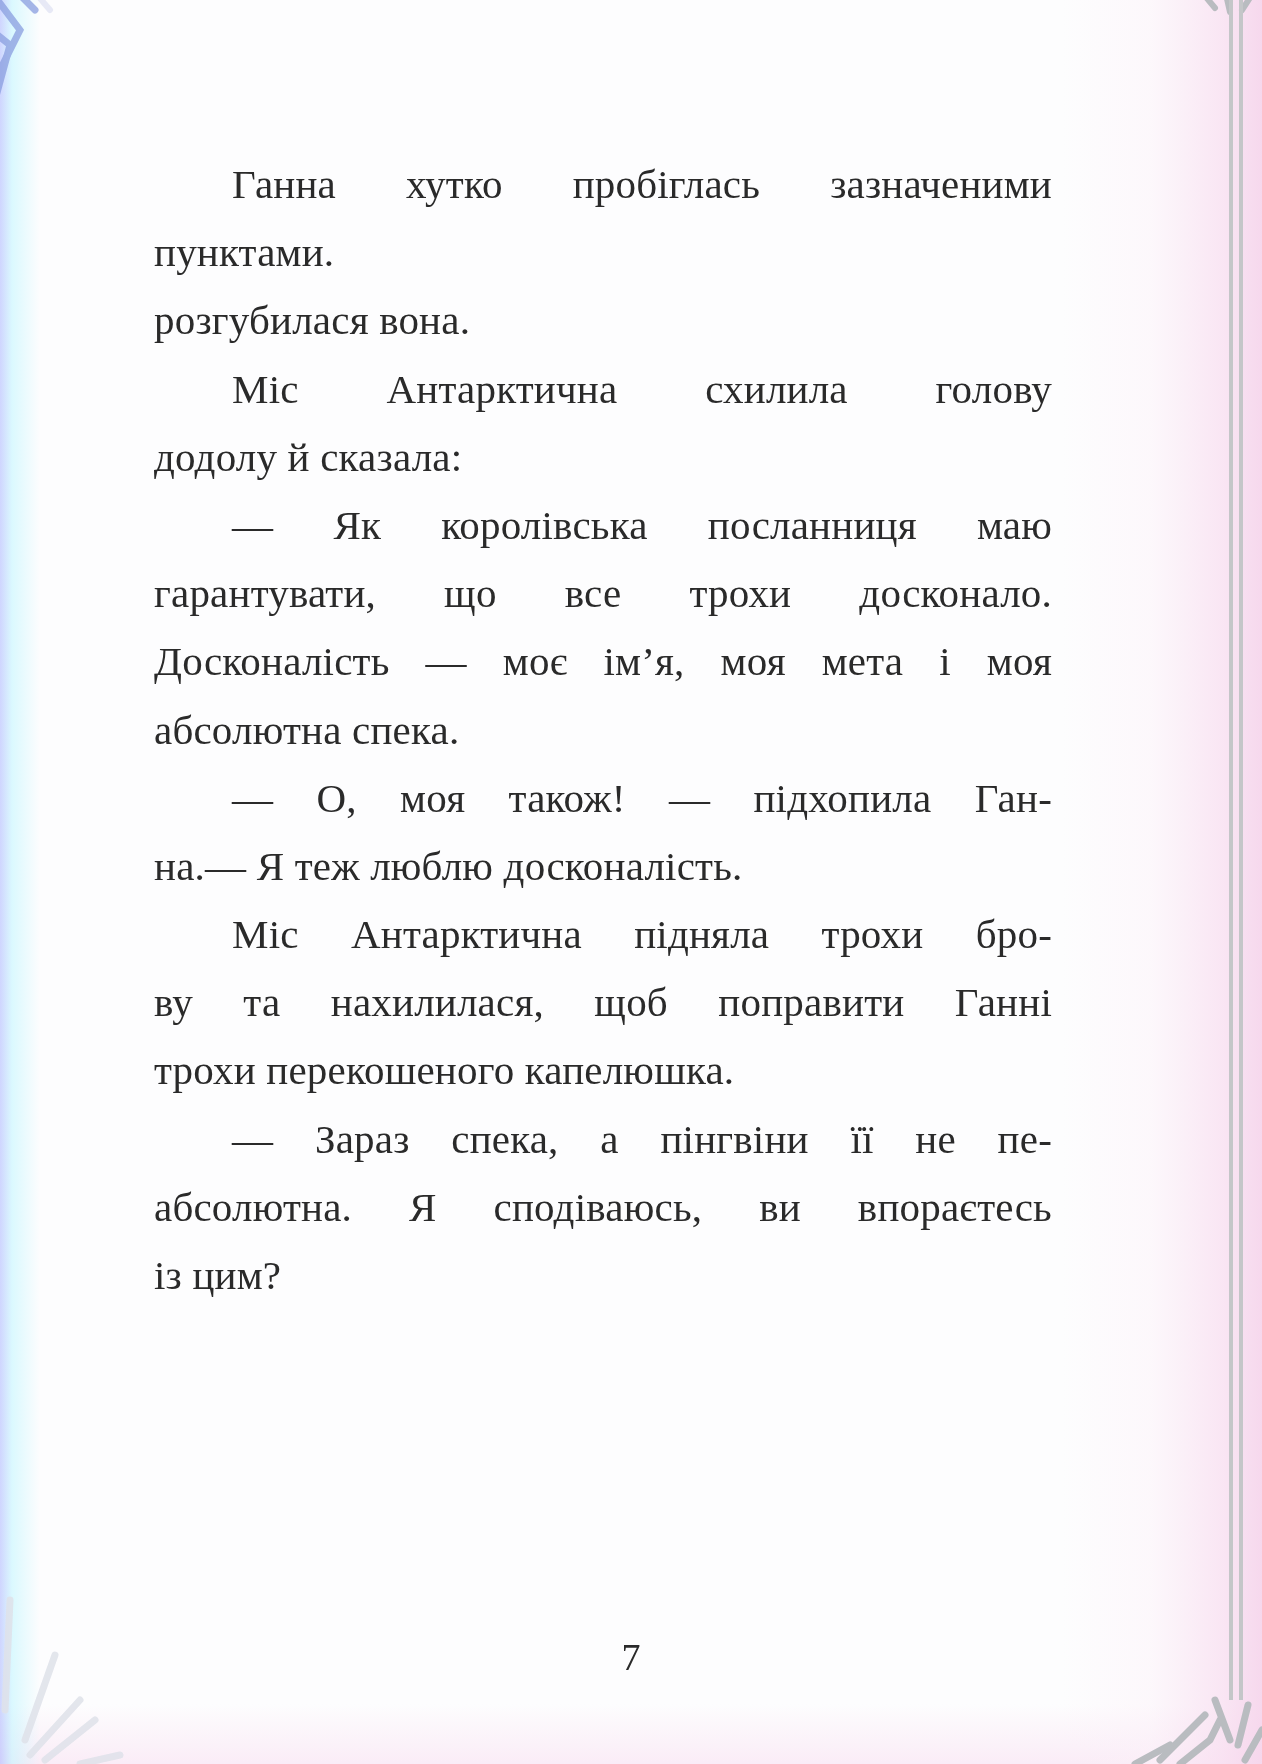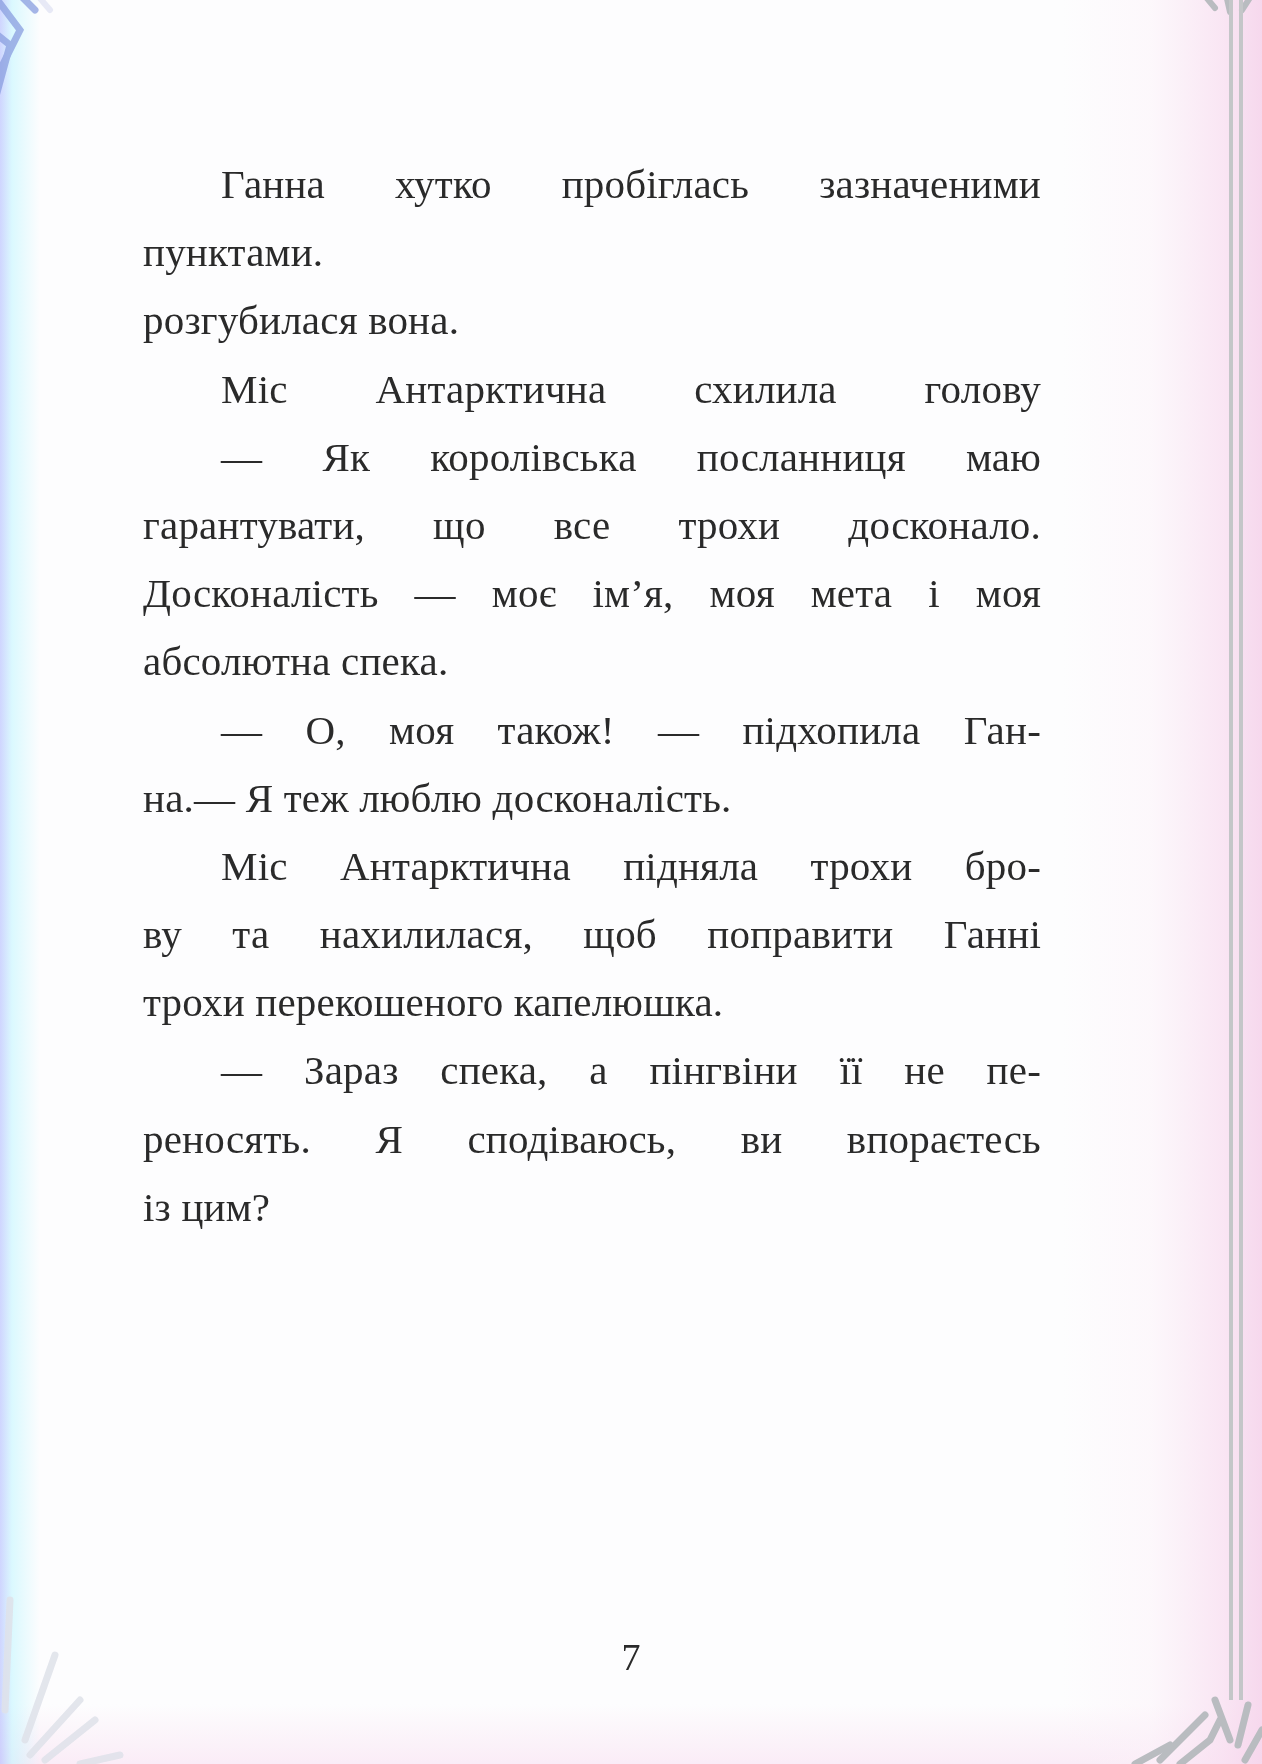--- a/index.html
+++ b/index.html
@@ -18,21 +18,21 @@
       #fdfdfe;
   }
   .frame-line {
     position:absolute; top:0; height:1700px; width:4px;
     background:#c4c6c8;
   }
   .frame-line.l1 { left:1229px; }
   .frame-line.l2 { left:1239px; }
   .ornament { position:absolute; }
   .text-block {
-    position:absolute; left:143px; top:150px; width:898px;
+    position:absolute; left:154px; top:150px; width:898px;
     font-size:41px; line-height:68.2px;
     letter-spacing:0.2px;
   }
   .para { margin:0; }
   .line {
     display:block; white-space:nowrap; height:68.2px;
   }
   .line.just { text-align:justify; text-align-last:justify; }
   .line.indent { padding-left:78px; }
   .page-number {
@@ -94,20 +94,21 @@
     <span class="line just indent">Ганна хутко пробіглась зазначеними</span>
     <span class="line">пунктами.</span>
   </p>
 
   <p class="para">
     <span class="line">розгубилася вона.</span>
   </p>
 
   <p class="para">
     <span class="line just indent">Міс Антарктична схилила голову</span>
+    <span class="line">додолу й сказала:</span>
   </p>
 
   <p class="para">
     <span class="line just indent">— Як королівська посланниця маю</span>
     <span class="line just">гарантувати, що все трохи досконало.</span>
     <span class="line just">Досконалість — моє ім’я, моя мета і моя</span>
     <span class="line">абсолютна спека.</span>
   </p>
 
   <p class="para">
@@ -116,18 +117,18 @@
   </p>
 
   <p class="para">
     <span class="line just indent">Міс Антарктична підняла трохи бро-</span>
     <span class="line just">ву та нахилилася, щоб поправити Ганні</span>
     <span class="line">трохи перекошеного капелюшка.</span>
   </p>
 
   <p class="para">
     <span class="line just indent">— Зараз спека, а пінгвіни її не пе-</span>
-    <span class="line just">реносять. Я сподіваюсь, ви впораєтесь</span>
+    <span class="line just">абсолютна. Я сподіваюсь, ви впораєтесь</span>
     <span class="line">із цим?</span>
   </p>
 </div>
 
 <div class="page-number">7</div>
 
 </body></html>

